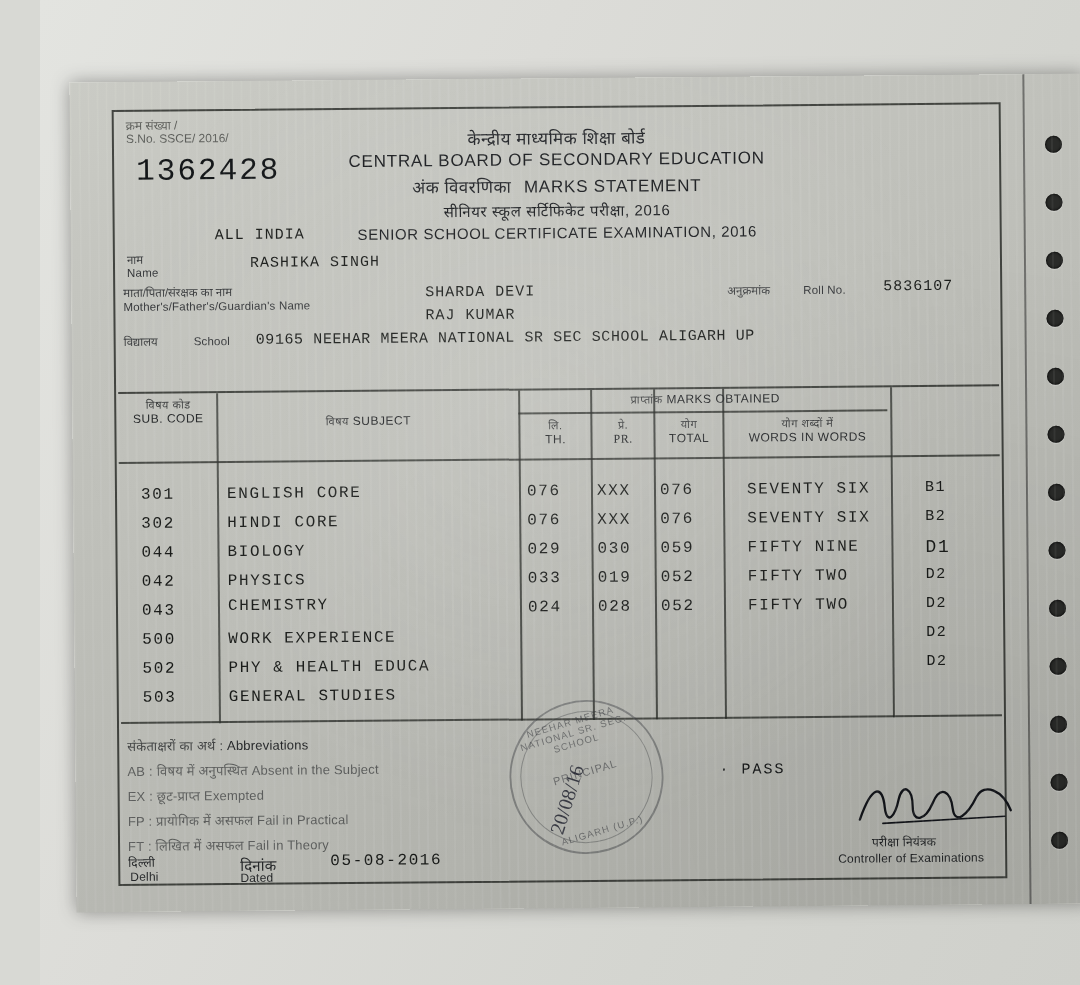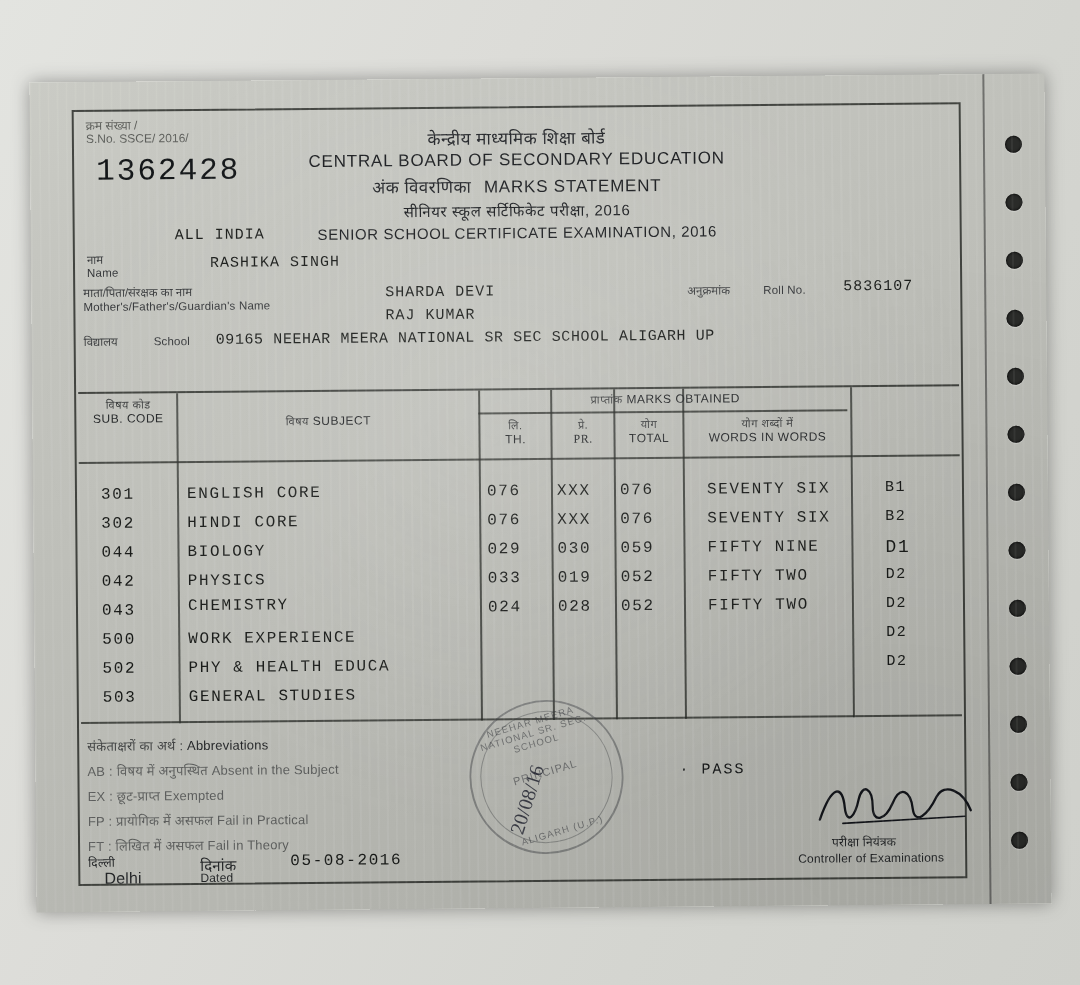--- a/index.html
+++ b/index.html
@@ -12,20 +12,21 @@
     height: 985px;
     overflow: hidden;
     font-family: "Liberation Sans", sans-serif;
   }
 
   
   #photo {
     position: absolute;
     inset: 0;
     background: linear-gradient(115deg, #e3e4e0 0%, #dcdcd8 35%, #d4d5d0 70%, #cfd0cb 100%);
+    margin-left: 40px;
   }
 
   
   #sheet {
     position: absolute;
     left: 33px;
     top: 78px;
     width: 1015px;
     height: 830px;
     background: linear-gradient(160deg,#c9cac4 0%, #c2c3bd 20%, #bcbdb7 45%, #b6b7b1 70%, #aeafa9 100%);
@@ -340,20 +341,20 @@
       <svg id="signature" viewBox="0 0 160 55">
         <path d="M5 42 C 18 6, 28 8, 30 30 C 32 48, 40 40, 44 22 C 48 6, 58 10, 58 30
                  C 58 46, 70 44, 78 26 C 86 8, 96 14, 98 32 C 100 48, 112 40, 122 20
                  C 130 6, 148 14, 156 34" fill="none" stroke="#15171c" stroke-width="2.3" stroke-linecap="round"></path>
         <path d="M28 46 L 150 40" fill="none" stroke="#15171c" stroke-width="1.6" stroke-linecap="round"></path>
       </svg>
       <div class="foot" style="left:752px; top:728px; font-size:12px;">परीक्षा नियंत्रक</div>
       <div class="foot" style="left:718px; top:746px; font-size:12px;">Controller of Examinations</div>
 
       <div class="foot" style="left:8px; top:742px; font-size:12px;">दिल्ली</div>
-      <div class="foot" style="left:24px; top:758px; font-size:16px;">Delhi</div>
+      <div class="foot" style="left:10px; top:758px; font-size:12px;">Delhi</div>
       <div class="foot" style="left:120px; top:744px; font-size:15px;">दिनांक</div>
       <div class="foot" style="left:120px; top:760px; font-size:12px;">Dated</div>
       <div class="cell" style="position:absolute; left:210px; top:742px;">05-08-2016</div>
 
     </div>
   </div>
 </div>
 
 </body></html>

